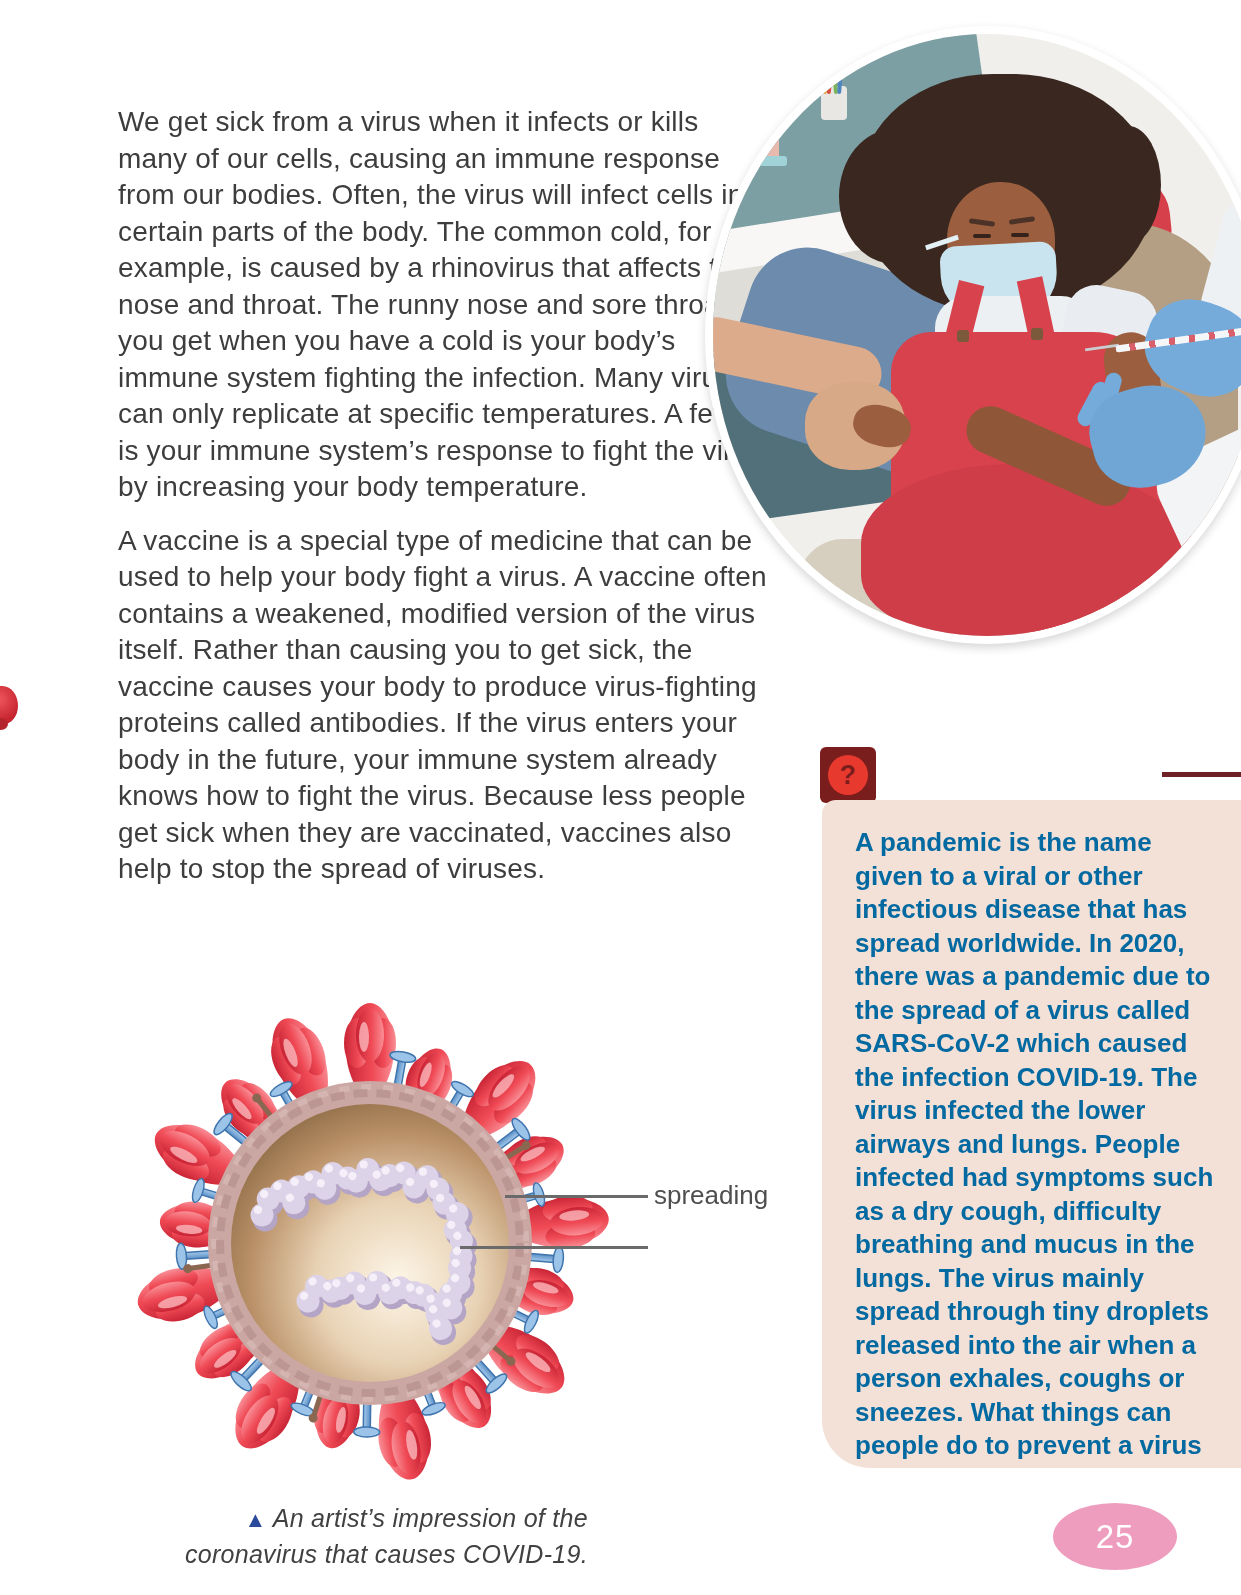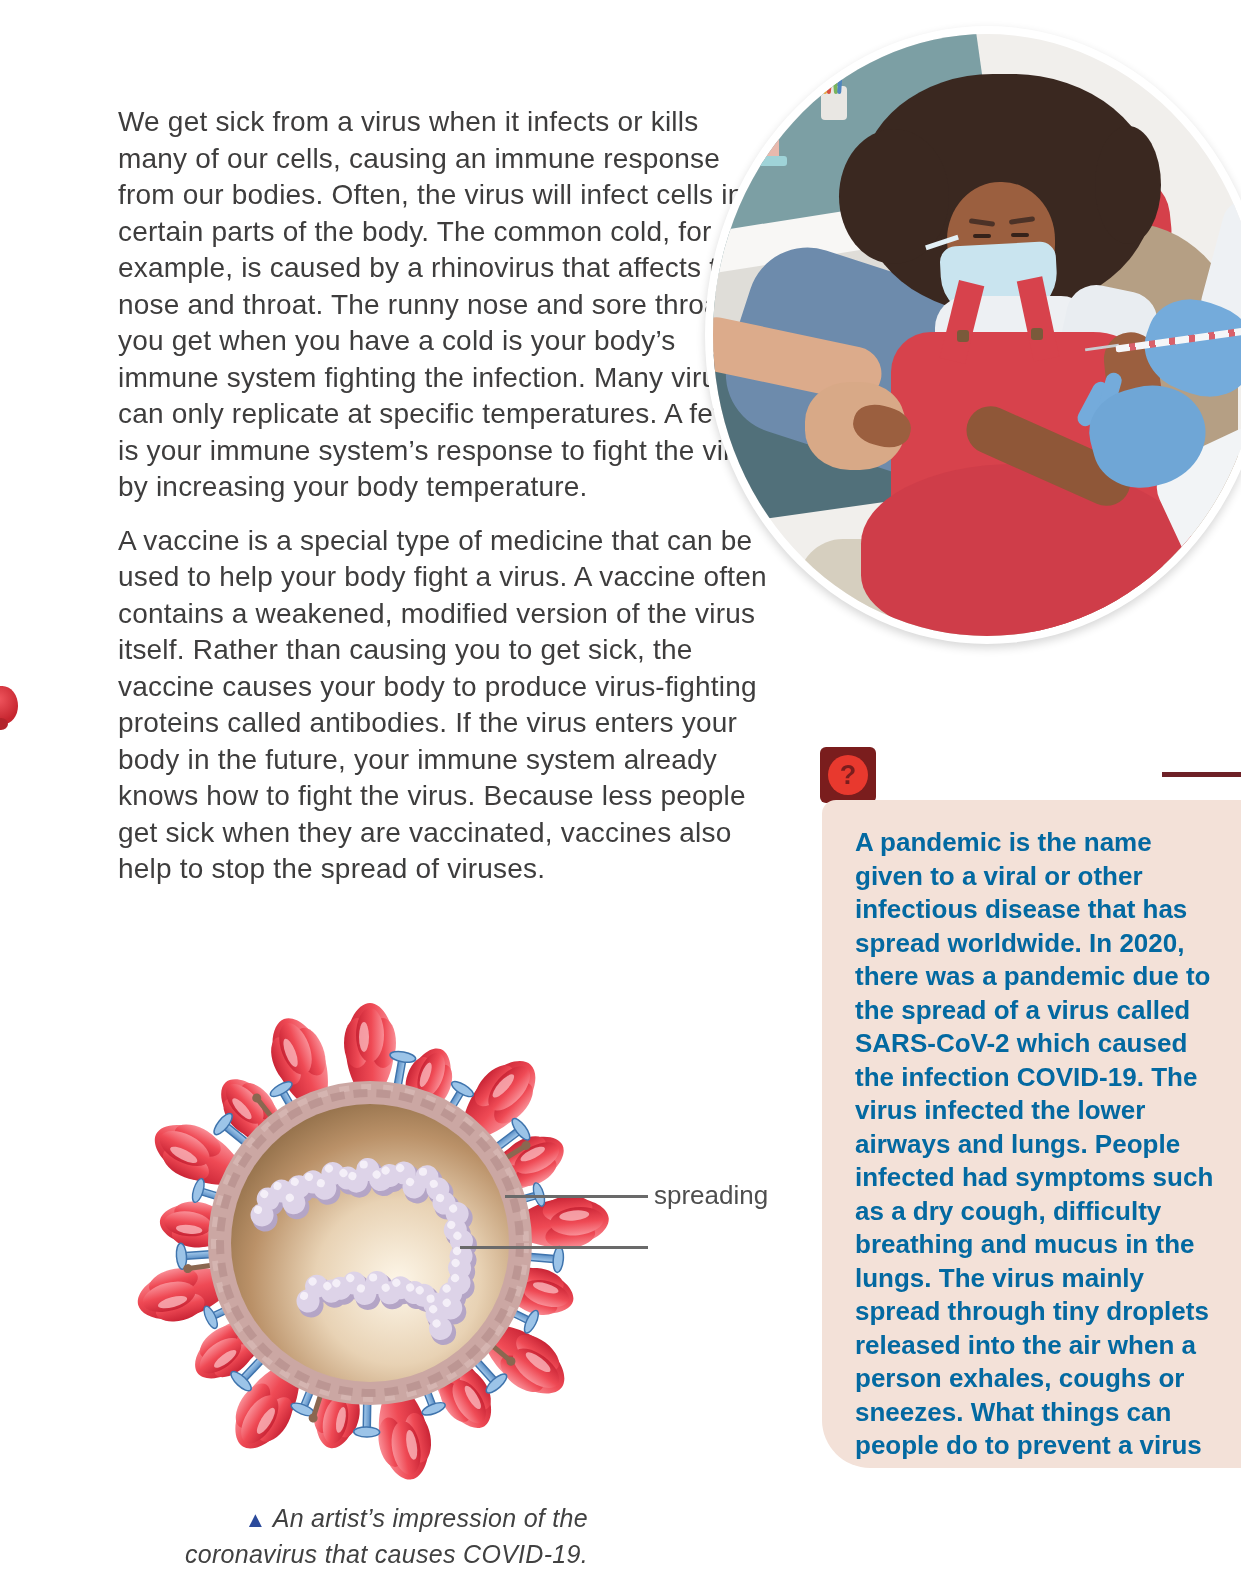--- a/index.html
+++ b/index.html
@@ -293,14 +293,17 @@
   </svg>
 
   <div class="abs leader" style="left:505px; top:1195px; width:143px;"></div>
   <div class="abs leader" style="left:460px; top:1246px; width:188px;"></div>
   <div class="abs lbl" style="left:654px; top:1178px;">spreading</div>
 
   <div class="abs caption cap-virus">
     <span class="tri">▲</span><span>An artist’s impression of the coronavirus that causes COVID-19.</span>
   </div>
 
+  <div class="abs pagenum">
+    <span>25</span>
+  </div>
 
 </div>
 
 </body></html>

